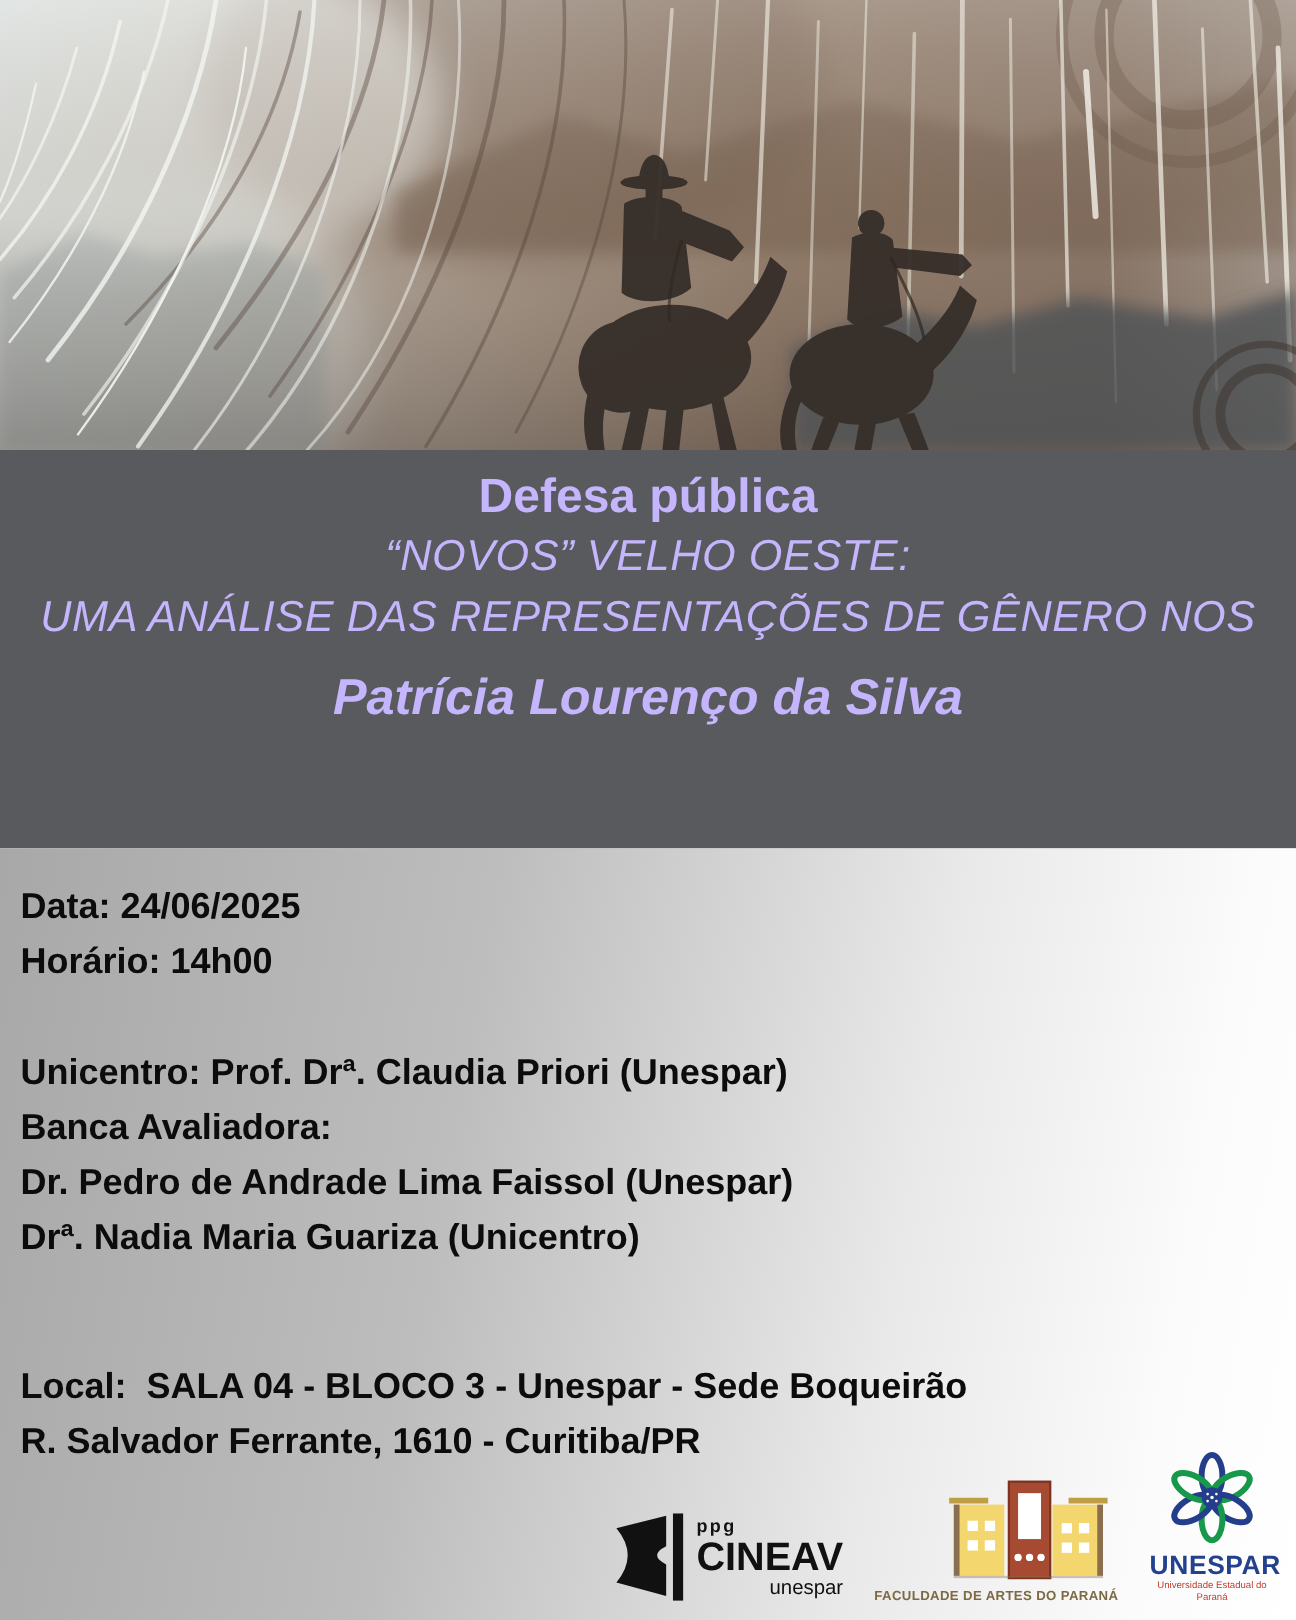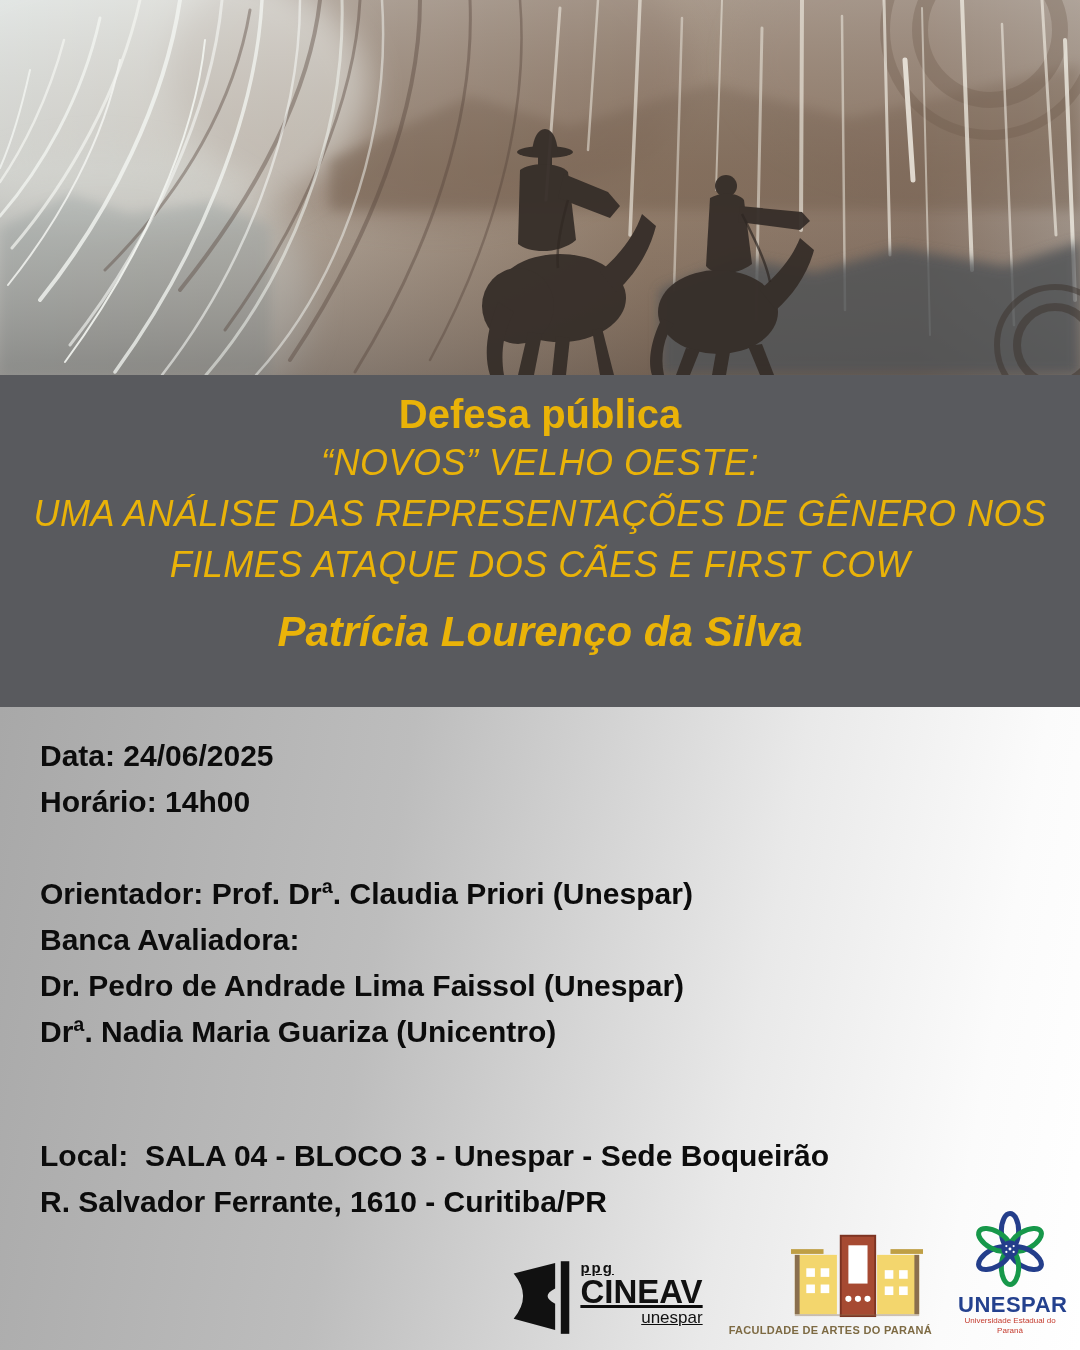--- a/index.html
+++ b/index.html
@@ -6,38 +6,38 @@
   body{width:1080px;height:1350px;overflow:hidden;background:#fff;
        font-family:"Liberation Sans","DejaVu Sans",sans-serif;}
   .poster{position:relative;width:1080px;height:1350px;overflow:hidden;}
 
   
   .hero{position:absolute;top:0;left:0;width:1080px;height:375px;overflow:hidden;}
   .hero svg{display:block;width:100%;height:100%;}
 
   
   .band{position:absolute;top:375px;left:0;width:1080px;height:332px;
-        background:#595a5e;color:#eab308;text-align:center;}
+        background:#595a5e;color:#c4b5fd;text-align:center;}
   .band-title{margin-top:16px;font-size:40px;font-weight:bold;line-height:46px;}
   .thesis{font-style:italic;font-size:36px;line-height:51px;
           letter-spacing:.5px;}
   .author{margin-top:16px;font-size:42px;font-weight:bold;line-height:52px;font-style:italic;}
 
   
   .details{position:absolute;top:707px;left:0;width:1080px;height:643px;
            background:linear-gradient(100deg,#a8a8a8 0%,#bdbdbd 35%,#e9e9e9 68%,#fbfbfb 88%,#ffffff 100%);
            color:#0c0c0c;}
-  .details-inner{padding:26px 30px 0 40px;}
+  .details-inner{padding:26px 30px 0 17px;}
   .dline{font-size:30px;font-weight:bold;line-height:46px;white-space:pre-wrap;}
   .sp46{height:46px;}
   .sp78{height:78px;}
 
   
   .logos{position:absolute;right:18px;bottom:14px;display:flex;align-items:flex-end;gap:26px;}
-  .logo-cineav{display:flex;align-items:flex-start;text-decoration:underline;}
+  .logo-cineav{display:flex;align-items:center;}
   .cineav-text{margin-left:6px;color:#111;}
   .cineav-ppg{font-size:15px;font-weight:600;letter-spacing:2px;line-height:15px;}
   .cineav-name{font-size:33px;font-weight:bold;letter-spacing:0;line-height:33px;}
   .cineav-sub{font-size:17px;font-weight:400;text-align:right;line-height:19px;}
   .logo-fap{text-align:right;}
   .fap-caption{margin-top:2px;font-size:11px;font-weight:600;letter-spacing:.3px;color:#7d6a43;}
   .logo-unespar{text-align:center;width:104px;}
   .unespar-name{font-size:22px;font-weight:800;letter-spacing:.5px;color:#24418e;line-height:22px;}
   .unespar-caption{font-size:8px;color:#c43b2e;line-height:10px;}
 </style>
@@ -159,31 +159,30 @@
       <path d="M742,214 C756,242 766,262 770,282" stroke="#2e2722" stroke-width="2.5" fill="none" opacity=".7"></path>
       <path d="M568,200 C560,228 556,250 558,268" stroke="#2e2722" stroke-width="2.5" fill="none" opacity=".6"></path>
     </svg>
   </div>
 
   <div class="band">
     <div class="band-title">Defesa pública</div>
     <div class="thesis">
       <div>“NOVOS” VELHO OESTE:</div>
       <div>UMA ANÁLISE DAS REPRESENTAÇÕES DE GÊNERO NOS</div>
-      <div>FILMES ATAQUE DOS CÃES E FIRST COW</div>
     </div>
     <div class="author">Patrícia Lourenço da Silva</div>
   </div>
 
   <div class="details">
     <div class="details-inner">
       <div class="dline">Data: 24/06/2025</div>
       <div class="dline">Horário: 14h00</div>
       <div class="sp46"></div>
-      <div class="dline">Orientador: Prof. Drª. Claudia Priori (Unespar)</div>
+      <div class="dline">Unicentro: Prof. Drª. Claudia Priori (Unespar)</div>
       <div class="dline">Banca Avaliadora:</div>
       <div class="dline">Dr. Pedro de Andrade Lima Faissol (Unespar)</div>
       <div class="dline">Drª. Nadia Maria Guariza (Unicentro)</div>
       <div class="sp78"></div>
       <div class="dline">Local:  SALA 04 - BLOCO 3 - Unespar - Sede Boqueirão</div>
       <div class="dline">R. Salvador Ferrante, 1610 - Curitiba/PR</div>
     </div>
 
     <div class="logos">
 

